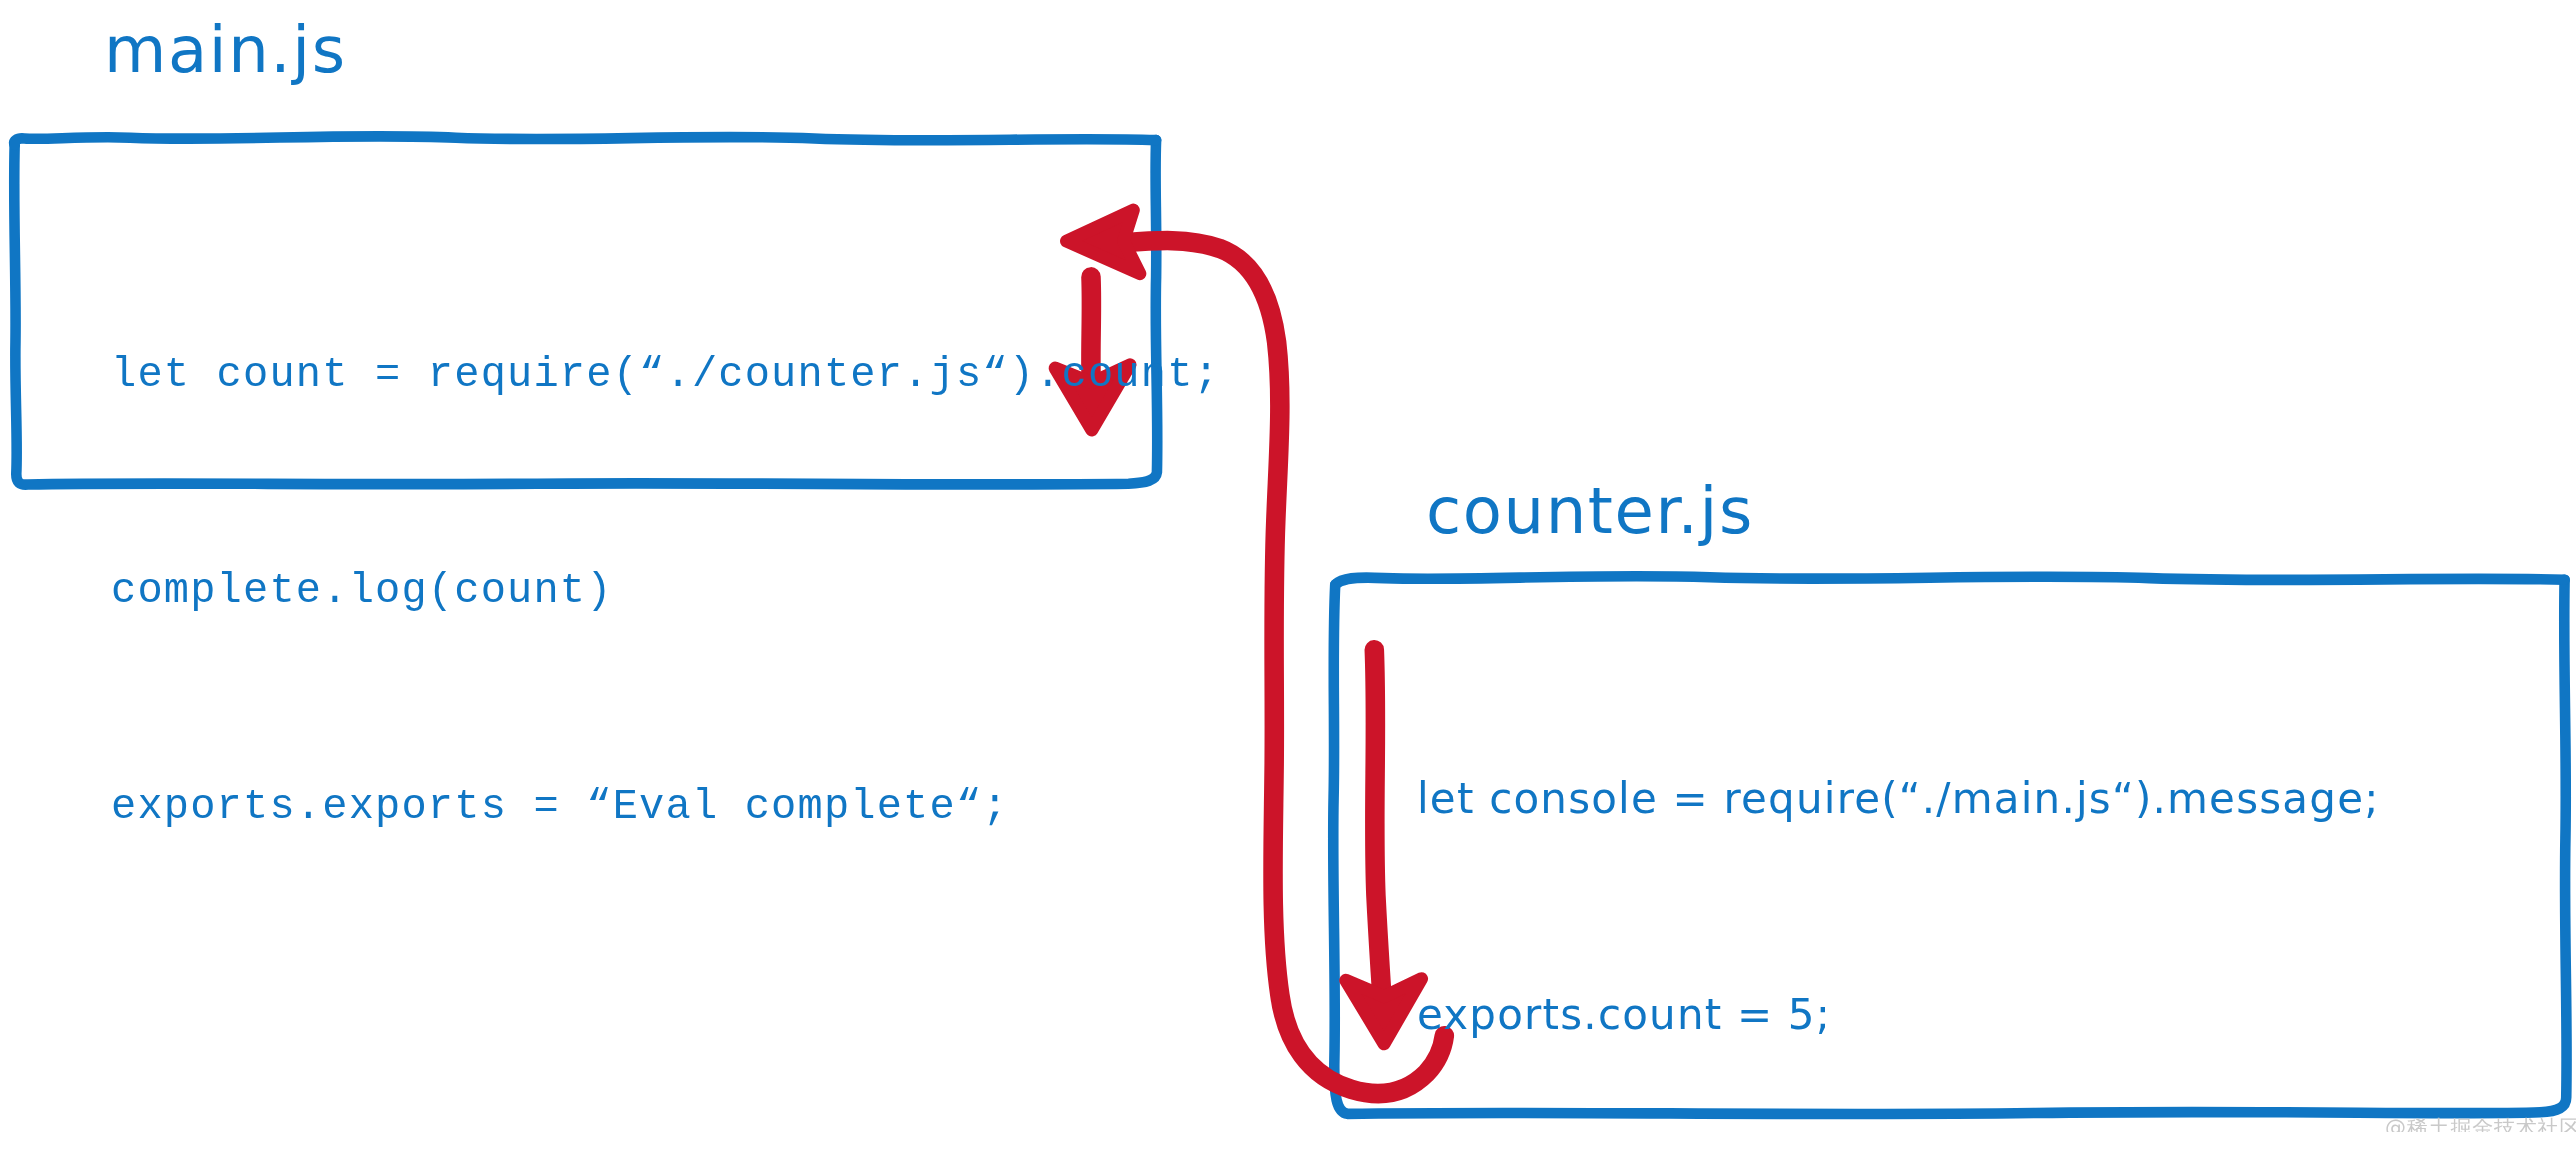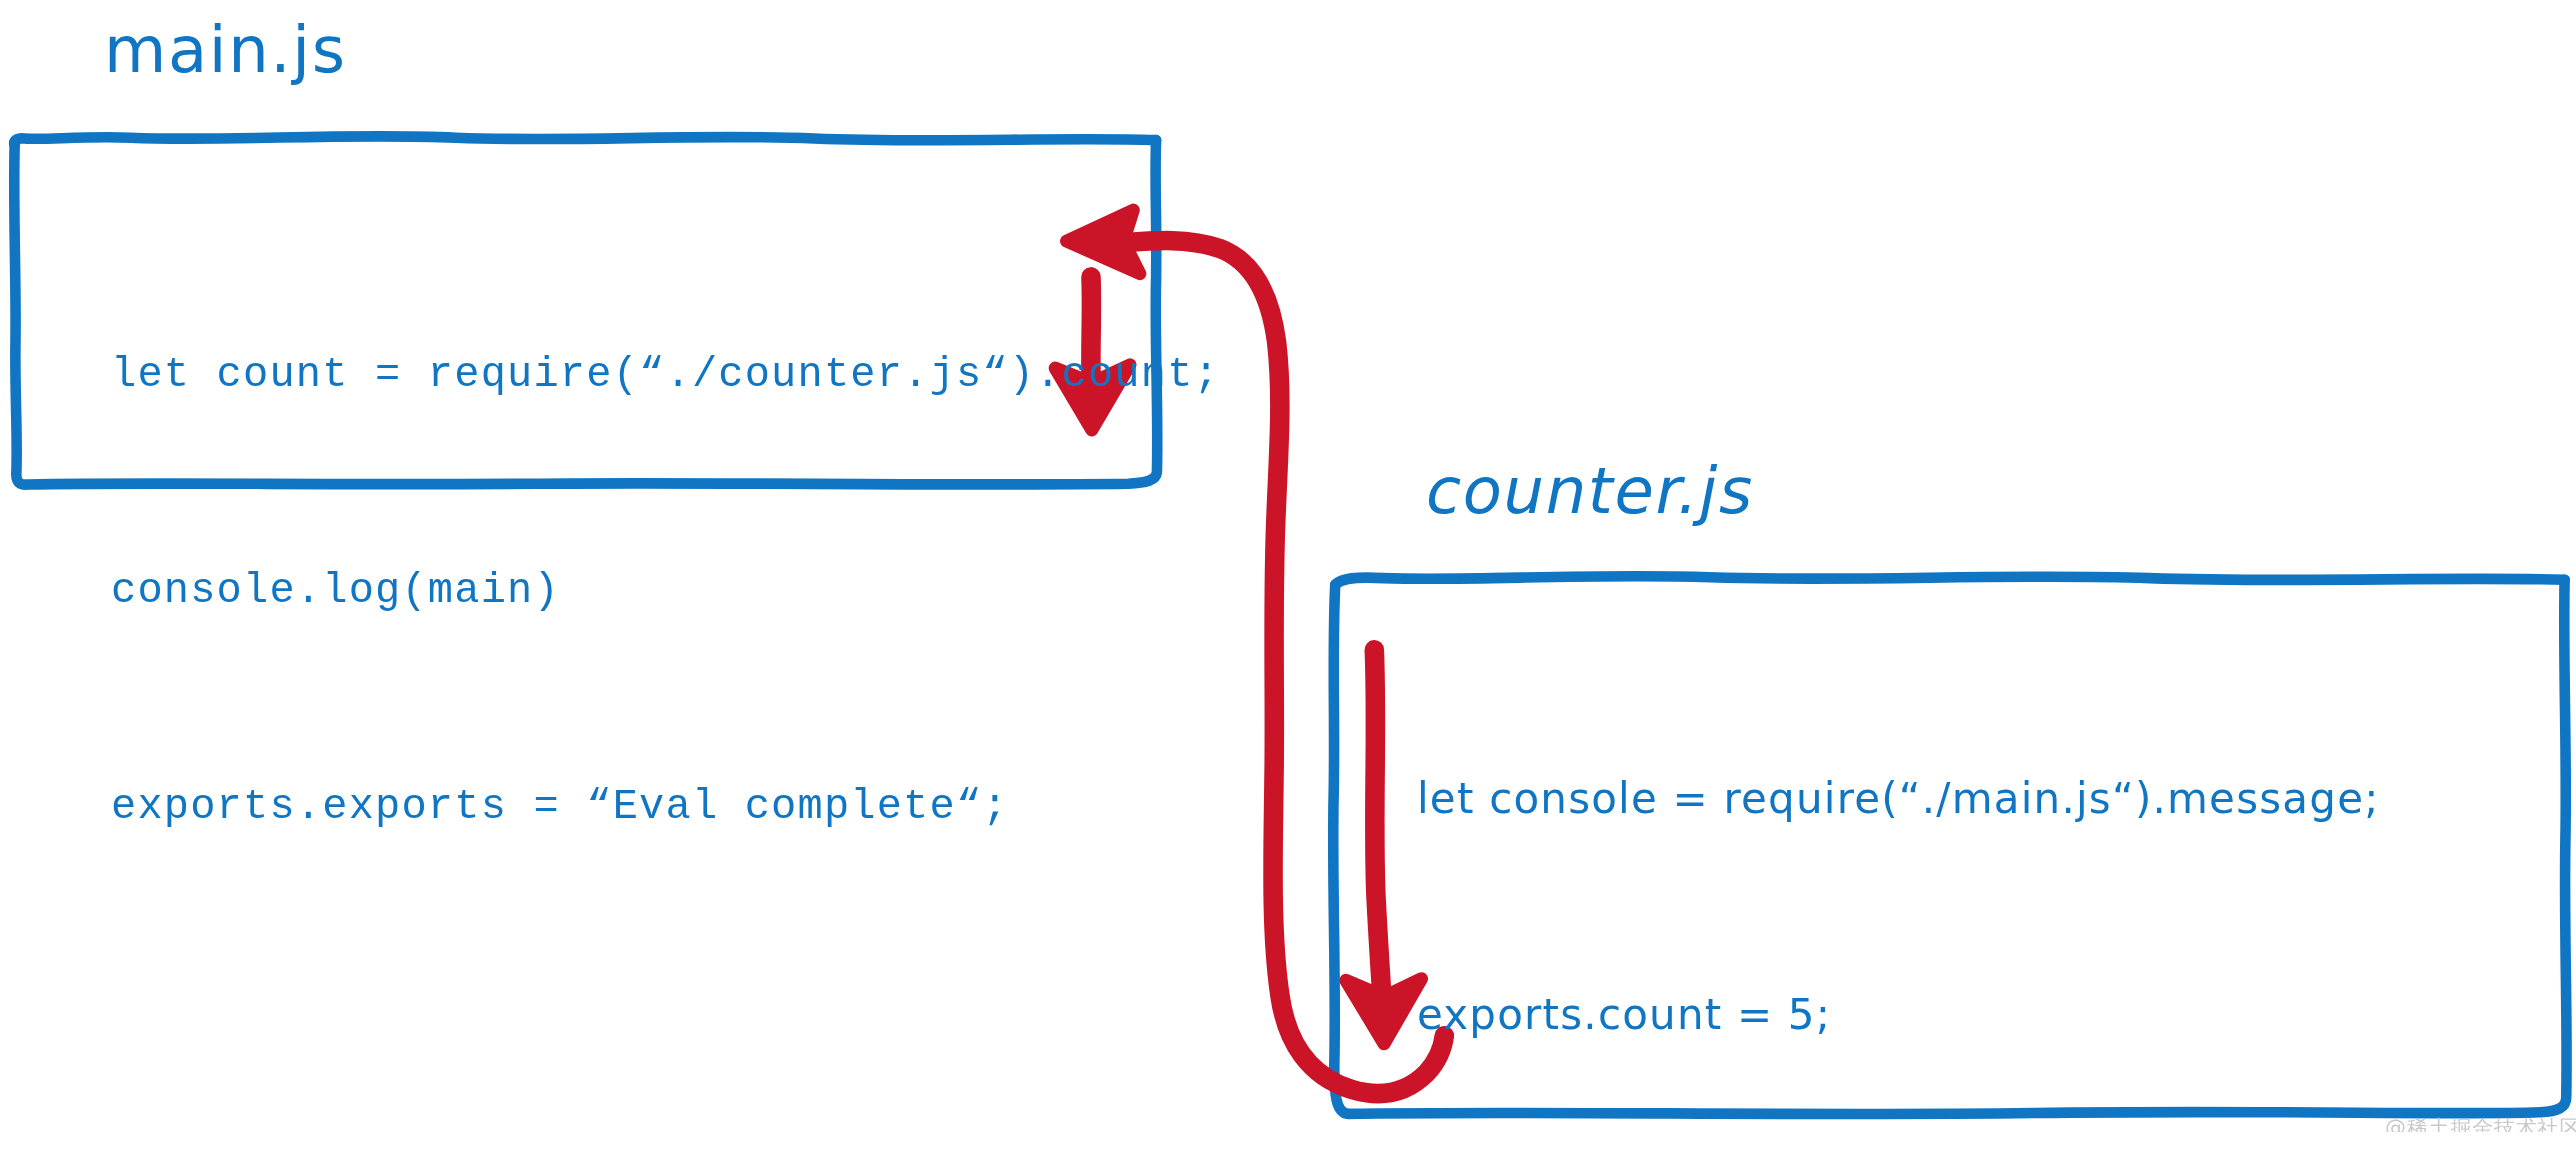--- a/index.html
+++ b/index.html
@@ -136,25 +136,25 @@
                L 1746 1202
                Z" fill="#CC1429" stroke="#CC1429" stroke-width="16" stroke-linejoin="round"></path>
     </g>
 
   </svg>
 
   <div class="file-title" style="left:104px; top:18px;">main.js</div>
 
   <div class="code-block" style="left:111px; top:195px; width:1001px;font-family:Liberation Mono, monospace;">
     <span class="code-line">let count = require(“./counter.js“).count;</span>
-    <span class="code-line">console.log(main)</span>
+    <span class="code-line">complete.log(count)</span>
     <span class="code-line">exports.exports = “Eval complete“;</span>
   </div>
 
-  <div class="file-title" style="left:1426px; top:459px;font-style:italic;">counter.js</div>
+  <div class="file-title" style="left:1426px; top:479px;">counter.js</div>
 
   <div class="code-block" style="left:1417px; top:619px; width:1091px;">
     <span class="code-line">let console = require(“./main.js“).message;</span>
     <span class="code-line">exports.count = 5;</span>
     
     
     
     
   </div>
 

